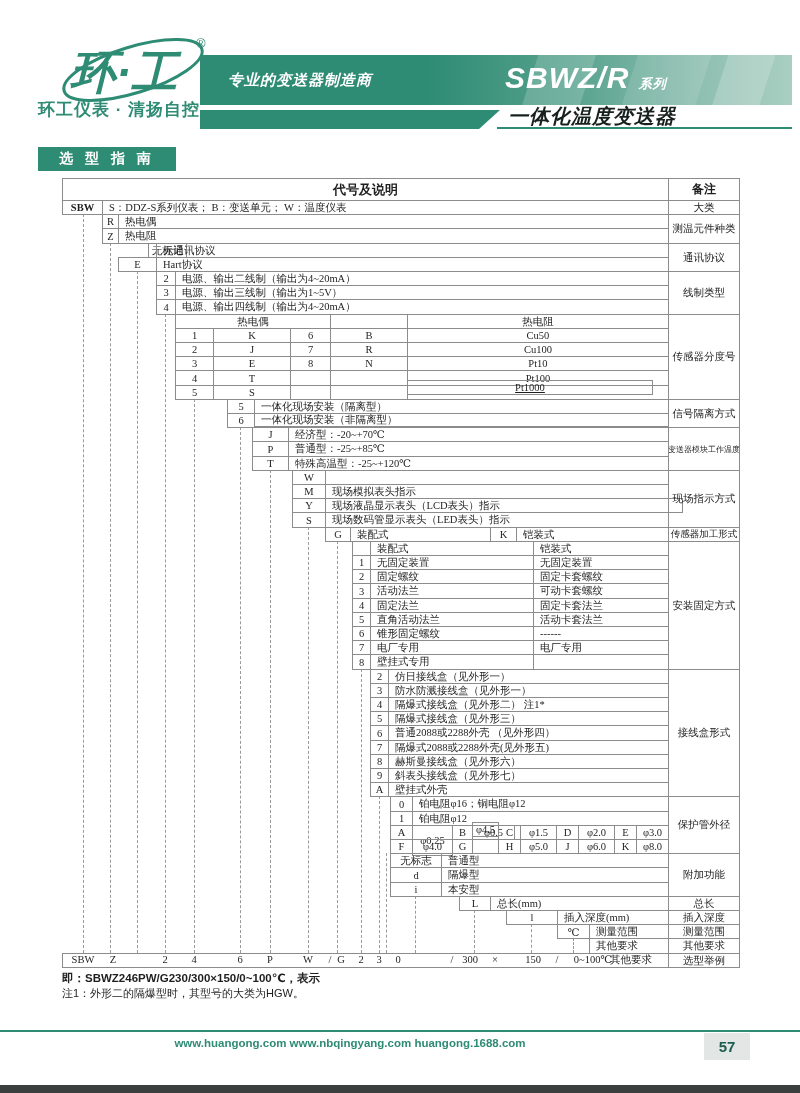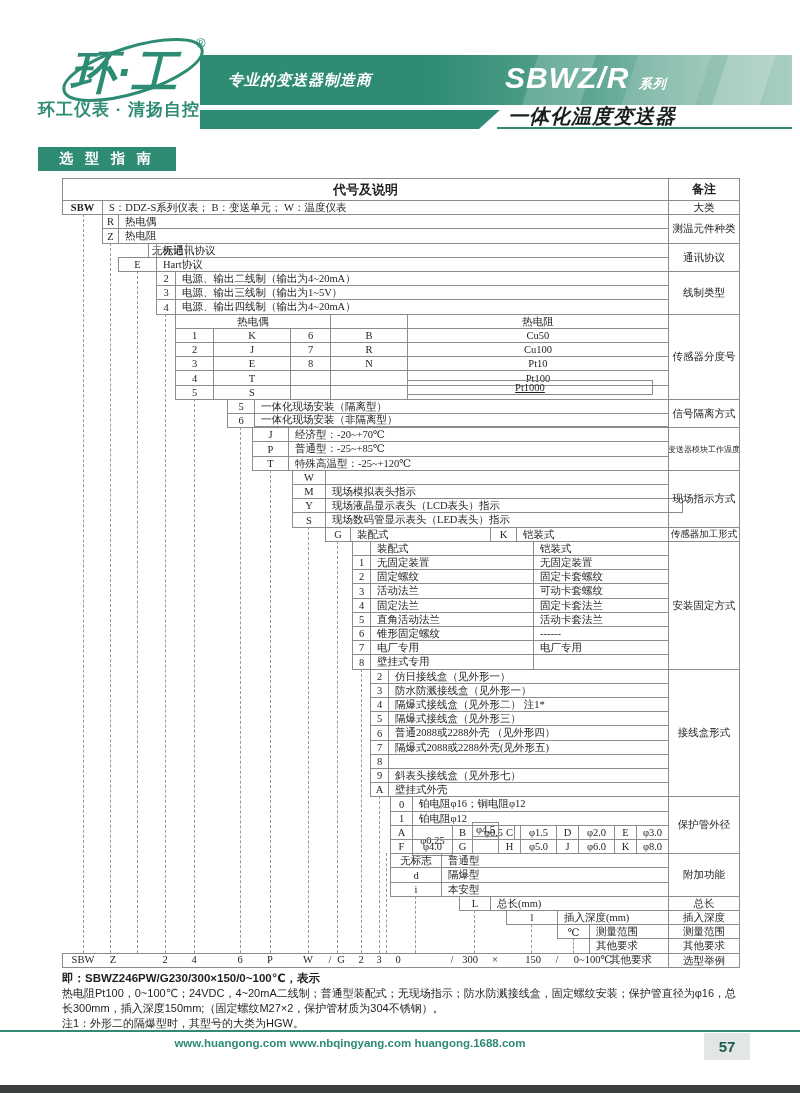--- a/index.html
+++ b/index.html
@@ -187,20 +187,21 @@
       <div class="cell l" style="left: 388px; top: 683px; width: 281px; height: 15px;">防水防溅接线盒（见外形一）</div>
       <div class="cell c" style="left: 370px; top: 697px; width: 19px; height: 15px;">4</div>
       <div class="cell l" style="left: 388px; top: 697px; width: 281px; height: 15px;">隔爆式接线盒（见外形二） 注1*</div>
       <div class="cell c" style="left: 370px; top: 711px; width: 19px; height: 15px;">5</div>
       <div class="cell l" style="left: 388px; top: 711px; width: 281px; height: 15px;">隔爆式接线盒（见外形三）</div>
       <div class="cell c" style="left: 370px; top: 725px; width: 19px; height: 16px;">6</div>
       <div class="cell l" style="left: 388px; top: 725px; width: 281px; height: 16px;">普通2088或2288外壳 （见外形四）</div>
       <div class="cell c" style="left: 370px; top: 740px; width: 19px; height: 15px;">7</div>
       <div class="cell l" style="left: 388px; top: 740px; width: 281px; height: 15px;">隔爆式2088或2288外壳(见外形五)</div>
       <div class="cell c" style="left: 370px; top: 754px; width: 19px; height: 15px;">8</div>
+      <div class="cell l" style="left: 388px; top: 754px; width: 281px; height: 15px;">赫斯曼接线盒（见外形六）</div>
       <div class="cell c" style="left: 370px; top: 768px; width: 19px; height: 15px;">9</div>
       <div class="cell l" style="left: 388px; top: 768px; width: 281px; height: 15px;">斜表头接线盒（见外形七）</div>
       <div class="cell c" style="left: 370px; top: 782px; width: 19px; height: 15px;">A</div>
       <div class="cell l" style="left: 388px; top: 782px; width: 281px; height: 15px;">壁挂式外壳</div>
       <div class="cell c" style="left: 390px; top: 796px; width: 23px; height: 16px;">0</div>
       <div class="cell l" style="left: 412px; top: 796px; width: 257px; height: 16px;">铂电阻φ16；铜电阻φ12</div>
       <div class="cell c" style="left: 390px; top: 811px; width: 23px; height: 15px;">1</div>
       <div class="cell l" style="left: 412px; top: 811px; width: 257px; height: 15px;">铂电阻φ12</div>
       <div class="cell c" style="left: 390px; top: 825px; width: 23px; height: 15px;">A</div>
       <div class="cell c" style="left: 412px; top: 825px; width: 41px; height: 31px;">φ0.25</div>
@@ -270,21 +271,20 @@
       <div class="cell c" style="left: 668px; top: 853px; width: 72px; height: 44px;">附加功能</div>
       <div class="cell c" style="left: 668px; top: 896px; width: 72px; height: 15px;">总长</div>
       <div class="cell c" style="left: 668px; top: 910px; width: 72px; height: 15px;">插入深度</div>
       <div class="cell c" style="left: 668px; top: 924px; width: 72px; height: 15px;">测量范围</div>
       <div class="cell c" style="left: 668px; top: 938px; width: 72px; height: 16px;">其他要求</div>
       <div class="cell c" style="left: 668px; top: 953px; width: 72px; height: 15px;">选型举例</div>
     </div>
 
   <div class="notes">
     <div class="note1">即：SBWZ246PW/G230/300×150/0~100℃，表示</div>
-    <div class="note2">热电阻Pt100，0~100℃；24VDC，4~20mA二线制；普通型装配式；无现场指示；防水防溅接线盒，固定螺纹安装；保护管直径为φ16，总长300mm，插入深度150mm;（固定螺纹M27×2，保护管材质为304不锈钢）。</div>
     <div class="note3">注1：外形二的隔爆型时，其型号的大类为HGW。</div>
   </div>
 
   <div class="footer-divider"></div>
   <div class="footer-urls">www.huangong.com    www.nbqingyang.com    huangong.1688.com</div>
   <div class="page-badge">57</div>
   <div class="bottom-bar"></div>
 </div>
 
 </body></html>

